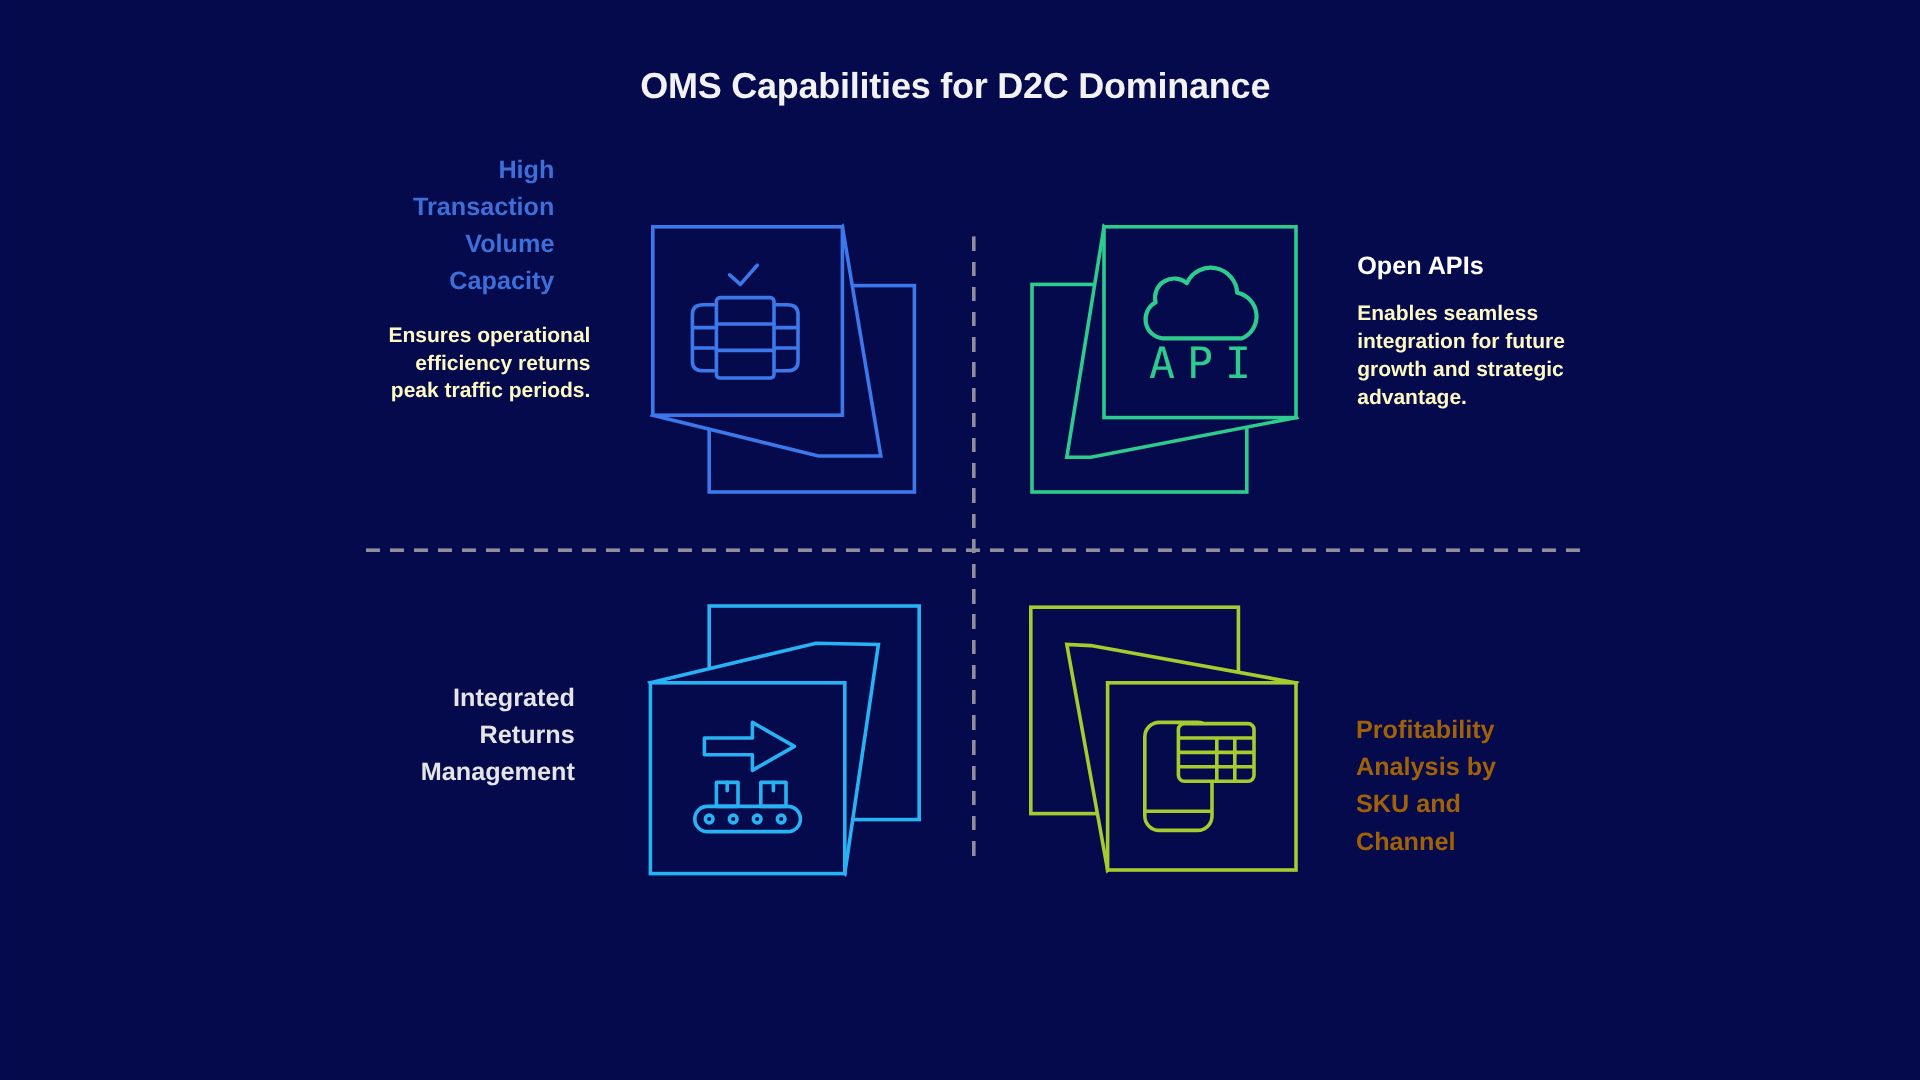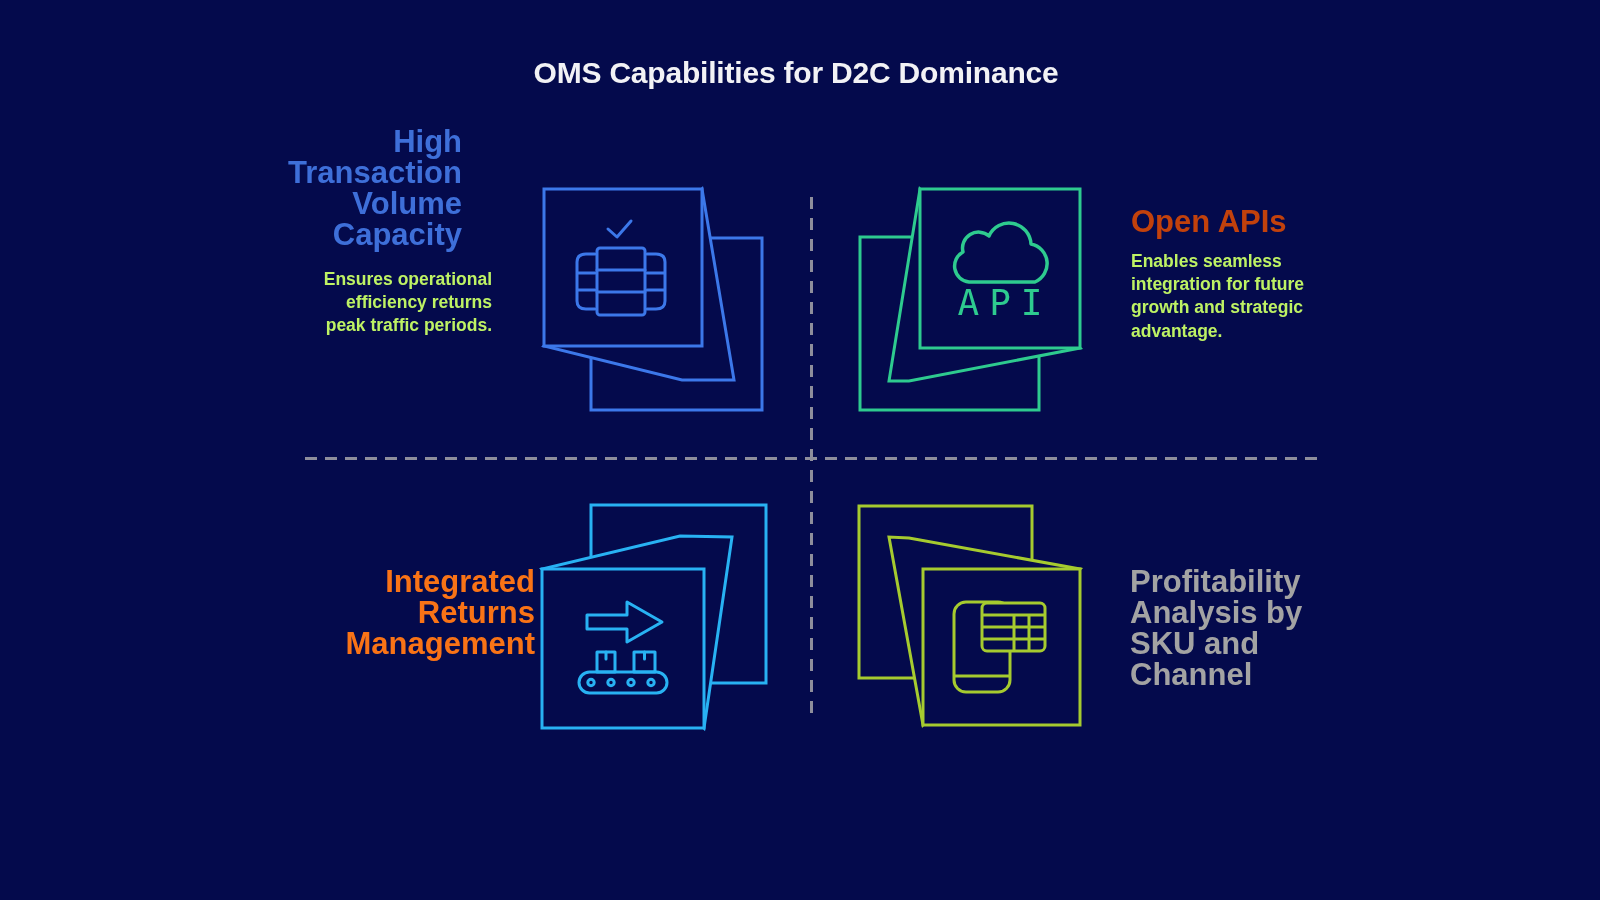--- a/index.html
+++ b/index.html
@@ -15,42 +15,42 @@
     position:absolute;
     left:0;right:32px;top:56px;
     text-align:center;
     color:#f2f2f5;
     font-size:30px;
     font-weight:700;
     letter-spacing:-0.2px;
   }
   .heading{
     position:absolute;
-    font-size:31px;
+    font-size:21px;
     line-height:31px;
     font-weight:600;
     white-space:pre-line;
   }
   .desc{
     position:absolute;
     font-size:17.5px;
     line-height:23.2px;
     font-weight:700;
-    color:#bef264;
+    color:#fef9c3;
     white-space:pre-line;
   }
   .align-r{text-align:right;}
   .align-l{text-align:left;}
   .h-tl{color:#3e6fd9; right:1150px; top:126px; width:260px;}
   .d-tl{right:1120px; top:268px; width:260px;}
-  .h-tr{color:#c2410c; left:1119px; top:206px; width:280px;}
+  .h-tr{color:#ffffff; left:1119px; top:206px; width:280px;}
   .d-tr{left:1119px; top:250px; width:280px;}
-  .h-bl{color:#f97316; right:1077px; top:566px; width:260px;}
+  .h-bl{color:#e5e5e5; right:1133px; top:566px; width:260px;}
   .d-bl{right:1118px; top:676px; width:260px;}
-  .h-br{color:#a3a3a3; left:1118px; top:566px; width:280px;}
+  .h-br{color:#a16207; left:1118px; top:593px; width:280px;}
   .d-br{left:1118px; top:710px; width:280px;}
   .icon-svg{position:absolute;}
   .svg-tl{left:515px; top:180px;}
   .svg-tr{left:835px; top:180px;}
   .svg-bl{left:515px; top:490px;}
   .svg-br{left:835px; top:490px;}
   .divider-h{
     position:absolute;
     left:293px; top:457px;
     width:1014px; height:3px;

